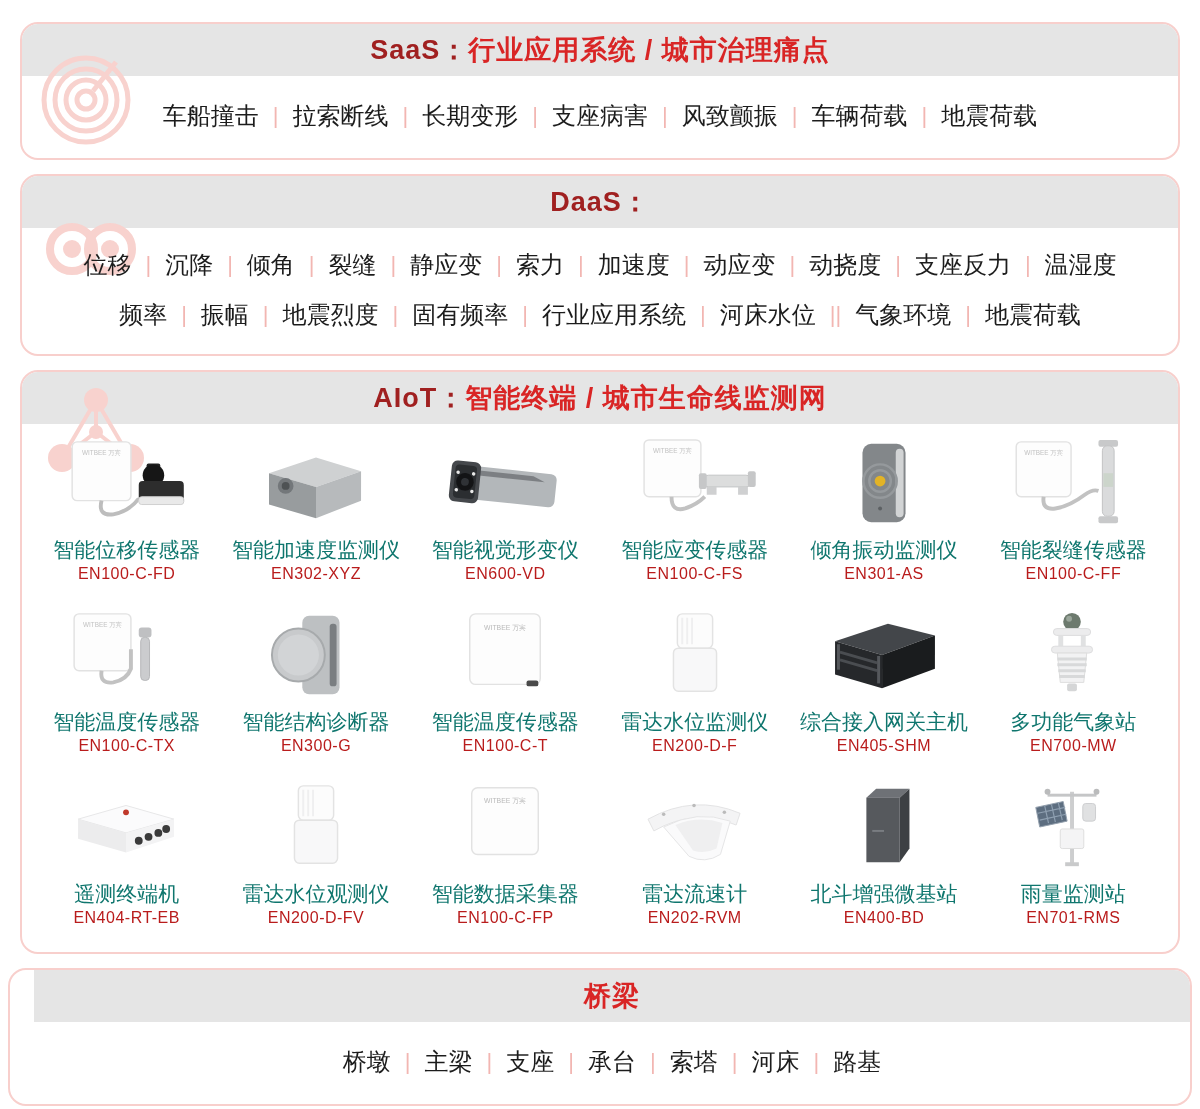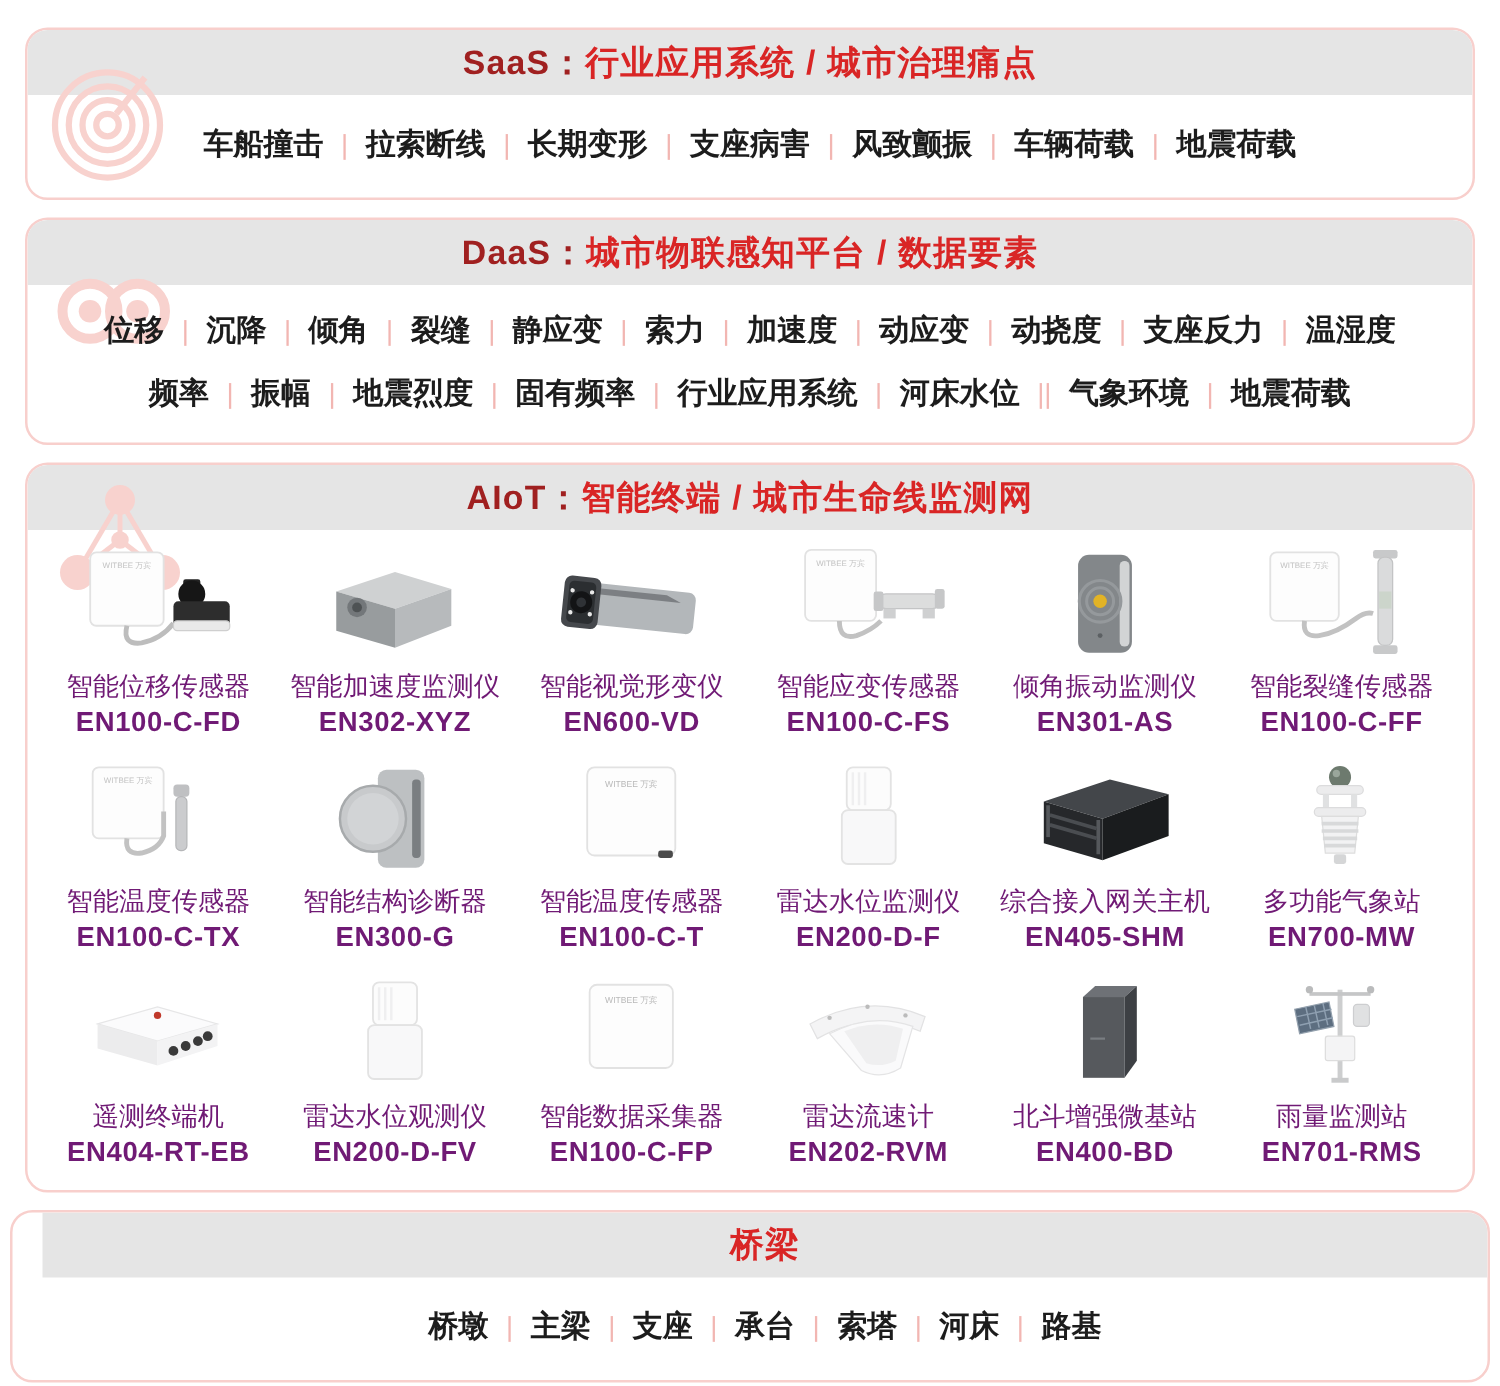--- a/index.html
+++ b/index.html
@@ -15,34 +15,34 @@
   .panel-header{
     height:52px;background:#e5e5e5;display:flex;align-items:center;
     justify-content:center;font-size:27px;font-weight:700;letter-spacing:1px;
   }
   .title-prefix{color:#a02020;}
   .title-main{color:#d92525;}
   .deco{position:absolute;pointer-events:none;}
   
   .tags-area{display:flex;flex-direction:column;align-items:center;justify-content:center;position:relative;z-index:2;}
   .tag-row{display:flex;align-items:center;justify-content:center;line-height:50px;}
-  .tag{font-size:24px;color:#1c1c1c;padding:0 14px;white-space:nowrap;font-weight:bold;}
+  .tag{font-size:24px;color:#1c1c1c;padding:0 14px;white-space:nowrap;}
   .tag-sep{color:#f2b6b2;font-size:22px;font-weight:300;}
   .saas-body,.bridge-body{height:80px;}
   .daas-body{padding:12px 10px 28px;border-radius:30px;}
   
   .products{
     display:grid;grid-template-columns:repeat(6,1fr);
     grid-auto-rows:172px;padding:12px 10px 4px;position:relative;z-index:2;
   }
   .product{display:flex;flex-direction:column;align-items:center;text-align:center;}
   .product-img{width:100%;height:94px;display:flex;align-items:flex-end;justify-content:center;}
   .product-img svg{width:152px;height:94px;display:block;}
-  .product-name{font-size:21px;color:#701a75;margin-top:6px;line-height:1.3;white-space:nowrap;}
-  .product-model{font-size:22px;color:#701a75;line-height:1.35;letter-spacing:0.5px;font-weight:bold;}
+  .product-name{font-size:21px;color:#0f766e;margin-top:6px;line-height:1.3;white-space:nowrap;}
+  .product-model{font-size:16px;color:#b91c1c;line-height:1.35;letter-spacing:0.5px;}
 </style>
 </head>
 <body>
 
 <div class="panel" style="height:134px;">
   <div class="panel-header">
     <span class="title-prefix">SaaS：</span>
     <span class="title-main">行业应用系统 / 城市治理痛点</span>
   </div>
   <svg class="deco" style="left:14px;top:26px;" width="100" height="100" viewBox="0 0 100 100">
@@ -69,21 +69,20 @@
         <span class="tag">车辆荷载</span>
         <span class="tag-sep">|</span>
         <span class="tag">地震荷载</span>
       </div>
     </div>
 </div>
 
 <div class="panel" style="height:178px;">
   <div class="panel-header">
     <span class="title-prefix">DaaS：</span>
-    <span class="title-main">城市物联感知平台 / 数据要素</span>
   </div>
   <svg class="deco" style="left:16px;top:34px;" width="110" height="78" viewBox="0 0 110 78">
     <g fill="none" stroke="#f8d2ce" stroke-width="8">
       <circle cx="34" cy="39" r="22"></circle>
         <circle cx="72" cy="39" r="22"></circle>
     </g>
     <circle cx="34" cy="39" r="9" fill="#f8d2ce"></circle>
     <circle cx="72" cy="39" r="9" fill="#f8d2ce"></circle>
   </svg>
   <div class="tags-area daas-body">

